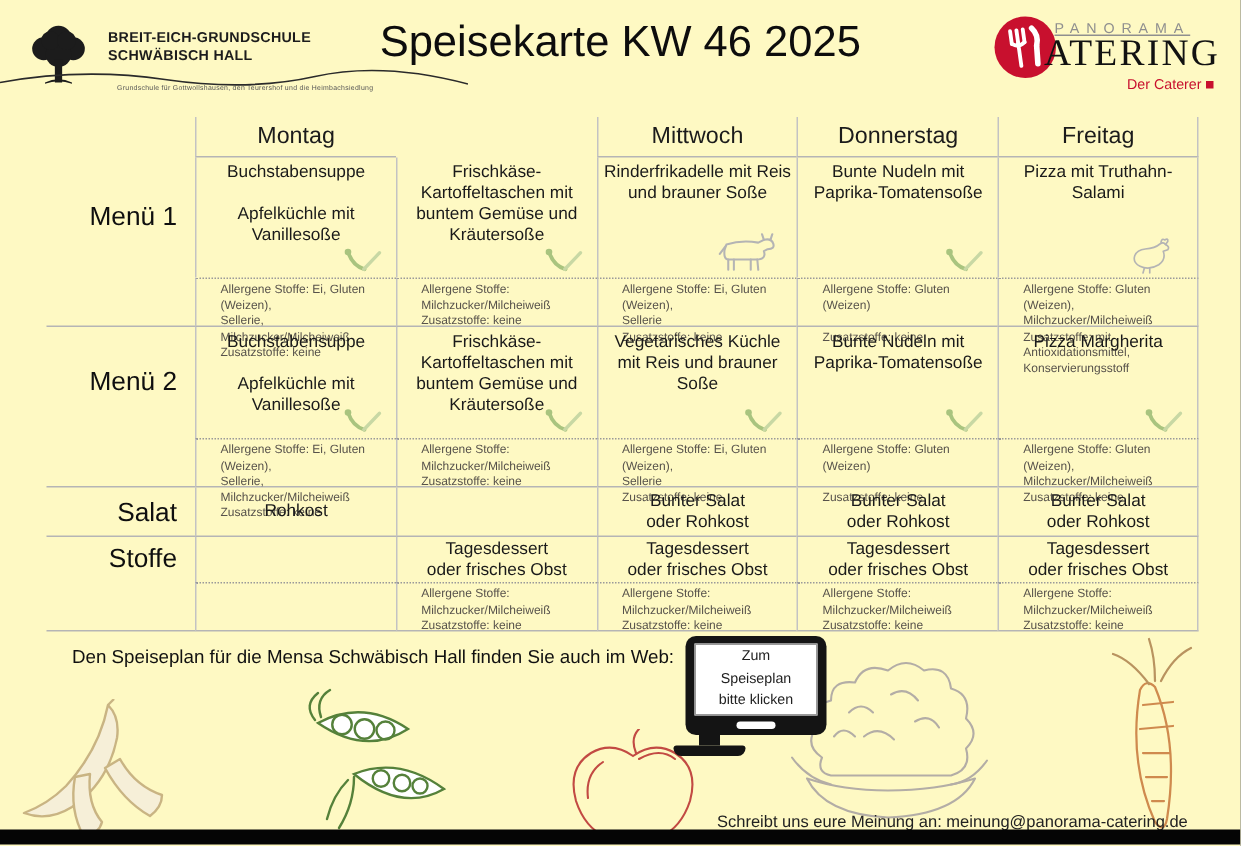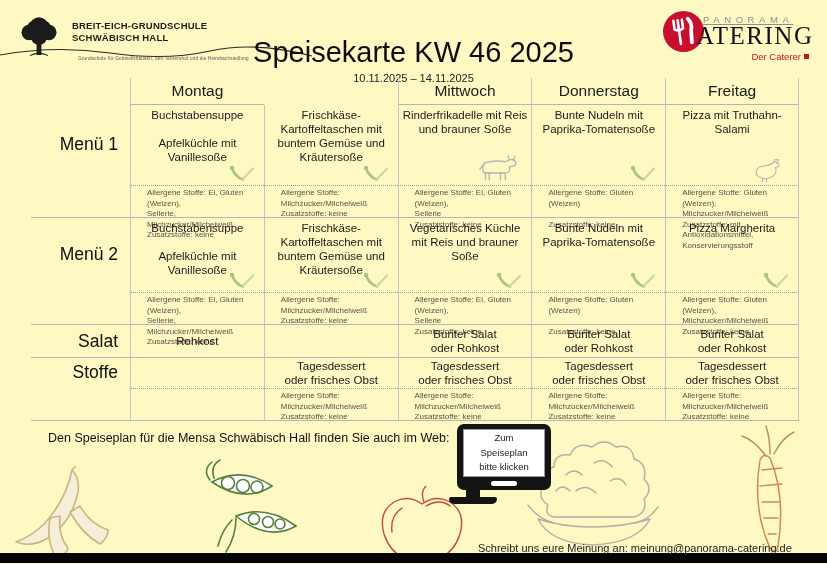--- a/index.html
+++ b/index.html
@@ -9,21 +9,21 @@
 
   
   .school-logo{position:absolute;left:12px;top:12px;width:300px;height:50px;}
   .tree-svg{position:absolute;left:0;top:2px;width:54px;height:46px;}
   .school-name{position:absolute;left:60px;top:8px;font-size:9.5px;font-weight:bold;
                letter-spacing:.2px;line-height:1.25;color:#1c1c1c;white-space:pre-line;}
   .header-wave{position:absolute;left:0;top:42px;width:312px;height:22px;}
   .school-tagline{position:absolute;left:78px;top:56px;font-size:4.6px;color:#555;letter-spacing:.2px;}
 
   .title-wrap{position:absolute;left:0;right:0;top:12px;text-align:center;pointer-events:none;}
-  .main-title{font-size:29px;color:#0d0d0d;margin-top:24px;}
+  .main-title{font-size:29px;color:#0d0d0d;}
   .date-range{margin-top:3px;font-size:11px;color:#222;}
 
   .cat-logo{position:absolute;right:12px;top:8px;width:152px;height:58px;}
   .cat-circle{position:absolute;left:0;top:3px;width:41px;height:41px;border-radius:50%;}
   .cat-top{position:absolute;left:40px;top:6px;font-size:9.5px;letter-spacing:4.6px;color:#8f8f8f;text-decoration:underline;}
   .cat-bottom{position:absolute;left:33px;top:14px;font-family:"Liberation Serif","DejaVu Serif",serif;
               font-size:25px;letter-spacing:1.5px;color:#121212;}
   .cat-sub{position:absolute;right:6px;top:43px;font-size:9.5px;display:flex;align-items:center;gap:3px;}
   .red-sq{display:inline-block;width:5px;height:5px;}
 
@@ -113,21 +113,20 @@
     <div class="school-name">BREIT-EICH-GRUNDSCHULE
 SCHWÄBISCH HALL</div>
   </div>
   <svg class="header-wave" viewBox="0 0 312 22">
     <path d="M0 13 Q55 3 110 11 T210 9 T312 14" fill="none" stroke="#2a2a2a" stroke-width="1.1"></path>
   </svg>
   <div class="school-tagline">Grundschule für Gottwollshausen, den Teurershof und die Heimbachsiedlung</div>
 
   <div class="title-wrap">
     <div class="main-title">Speisekarte KW 46 2025</div>
-    <div class="date-range">10.11.2025 – 14.11.2025</div>
   </div>
 
   <div class="cat-logo">
     <div class="cat-circle" style="background:#c8102e">
       <svg viewBox="0 0 24 24" style="width:100%;height:100%">
         <g stroke="#fff" stroke-width="1.5" stroke-linecap="round" fill="none" transform="rotate(-8 12 12)">
           <path d="M7 5 V10 M9.5 5 V10 M12 5 V10"></path>
           <path d="M7 10 Q9.5 12 12 10 M9.5 10 V19"></path>
           <path d="M15.5 5 Q18 8 16.5 12 L16 19" stroke-width="2.2"></path>
         </g>

